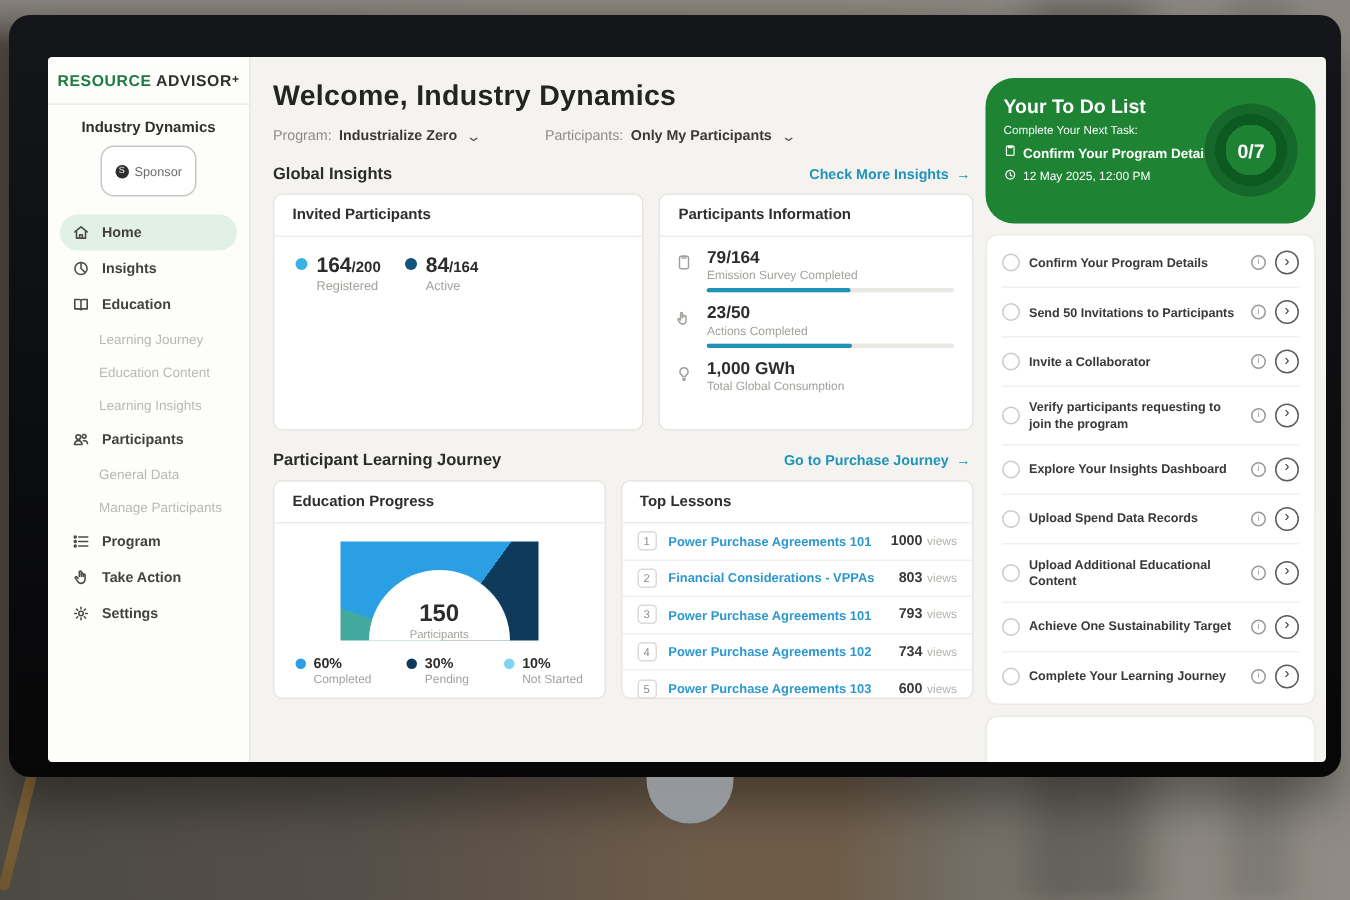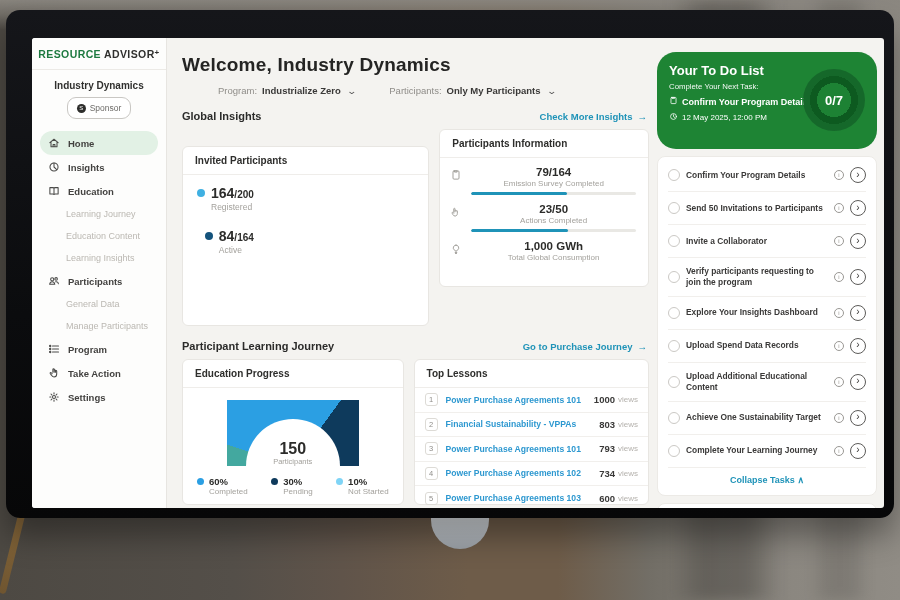--- a/index.html
+++ b/index.html
@@ -26,71 +26,71 @@
     background:linear-gradient(180deg,#15161a,#0b0c0e 60%,#070708); border-radius:14px;
     box-shadow:0 18px 30px rgba(0,0,0,.35); }
   .screen { position:absolute; left:26px; top:28px; width:852px; height:470px;
     background:#f4f3f0; border-radius:3px; overflow:hidden; display:flex; font-size:10px; color:#333; }
 
   
   .sidebar { width:135px; min-width:135px; background:#fdfdfc; border-right:1px solid #e7e5e1; padding-top:10px; }
   .logo { text-align:center; font-weight:bold; font-size:10.5px; letter-spacing:.4px; padding-bottom:9px; border-bottom:1px solid #eceae6; }
   .logo .lg1 { color:#1e7a40;margin-top:42px; } .logo .lg2 { color:#30302e; } .logo .lgp { color:#30302e; font-size:8px; vertical-align:top; }
   .org { text-align:center; font-weight:bold; font-size:10px; color:#30302e; margin-top:10px; }
-  .badge { margin:6px auto 10px; width:64px; height:22px; border:1px solid #c9c7c3; border-radius:9px;
+  .badge { margin:6px auto 10px; width:64px; height:34px; border:1px solid #c9c7c3; border-radius:9px;
     display:flex; align-items:center; justify-content:center; gap:4px; font-size:8.5px; color:#6d6b68; background:#fff; }
   .badge .bdot { width:9px; height:9px; border-radius:50%; background:#2e2e2c; color:#fff; font-size:6px; line-height:9px; text-align:center; }
   .nav { padding:2px 8px; }
   .nav-item { display:flex; align-items:center; gap:8px; height:24px; padding:0 8px; border-radius:13px;
     font-weight:bold; font-size:9.5px; color:#434240; cursor:pointer; }
   .nav-item.active { background:#e2f1e5; }
   .nav-item svg { width:12px; height:12px; stroke:#4a4a48; fill:none; stroke-width:1.4; stroke-linecap:round; stroke-linejoin:round; }
   .nav-sub { height:22px; padding-left:26px; display:flex; align-items:center; font-size:9px; color:#bbb8b2; cursor:pointer; }
 
   
   .main { width:482px; min-width:482px; padding:16px 0 0 15px; }
   .welcome { font-size:19px; font-weight:bold; color:#242423; letter-spacing:.2px; }
-  .filters { display:flex; gap:34px; margin-top:9px; align-items:center;margin-left:36px; }
+  .filters { display:flex; gap:44px; margin-top:9px; align-items:center; }
   .filter { display:flex; align-items:center; gap:5px; cursor:pointer; }
   .filter .flab { color:#8f8d89; font-size:9.5px; }
   .filter .fval { font-weight:bold; color:#3a3938; font-size:9.5px; }
   .chev { font-size:9px; color:#555; transform:scaleX(1.4); display:inline-block; margin-left:2px; }
   .sec-row { display:flex; justify-content:space-between; align-items:center; margin:14px 2px 7px 0; }
   .sec-title { font-weight:bold; font-size:11px; color:#2b2b2a; }
   .sec-link { color:#1f93b8; font-weight:bold; font-size:9.5px; cursor:pointer; display:flex; gap:5px; align-items:center; }
   .cards-row { display:flex; gap:10px; }
   .card { background:#fff; border:1px solid #e8e6e2; border-radius:6px; }
   .card-head { padding:8px 12px; font-weight:bold; font-size:10px; color:#2e2e2c; border-bottom:1px solid #efedea; }
 
   
-  .card-invited { width:250px; height:180px;margin-top:17px; }
+  .card-invited { width:250px; height:158px; }
   .ip-body { display:flex; align-items:center; padding:10px 8px 0 14px; gap:14px; }
   .donut { position:relative; width:102px; height:102px; border-radius:50%;
     background:conic-gradient(#2e9daa 0 var(--outer,295deg), #e9e8e4 var(--outer,295deg) 360deg); }
   .d-mid { position:absolute; inset:12px; border-radius:50%; background:#fff; }
   .d-inner { position:absolute; inset:3px; border-radius:50%;
     background:conic-gradient(from 18deg, #14537c 0 var(--inner,184deg), #f1f0ed var(--inner,184deg) 360deg); }
   .d-center { position:absolute; inset:8px; border-radius:50%; background:#fff;
     display:flex; flex-direction:column; align-items:center; justify-content:center; text-align:center; }
   .d-center .dv { font-weight:bold; font-size:11px; color:#2e2e2c; }
   .d-center .dl { font-size:6.5px; color:#a3a19c; line-height:1.3; margin-top:2px; }
-  .ip-legend { display:flex; flex-direction:column; gap:16px;align-items:flex-end; }
+  .ip-legend { display:flex; flex-direction:row; gap:16px; }
   .lg-item { display:flex; gap:6px; align-items:flex-start; }
   .lg-dot { width:8px; height:8px; border-radius:50%; margin-top:4px; }
   .lg-num { font-weight:bold; color:#2c2c2a; font-size:14px; }
   .lg-num .sm { font-size:10px; }
   .lg-lab { font-size:8.5px; color:#a3a19c; margin-top:1px; }
 
   
   .card-info { width:212px; height:158px; }
   .pi-body { padding:8px 12px 0 10px; }
   .pi-row { display:flex; gap:8px; margin-bottom:8px; }
   .pi-ico { width:13px; padding-top:3px; }
   .pi-ico svg { width:12px; height:12px; stroke:#a09e99; fill:none; stroke-width:1.3; stroke-linecap:round; stroke-linejoin:round; }
-  .pi-main { flex:1;text-align:center; }
+  .pi-main { flex:1; }
   .pi-val { font-weight:bold; font-size:11.5px; color:#2c2c2a; }
   .pi-lab { font-size:8px; color:#a3a19c; margin:1px 0 4px; }
   .pi-bar { height:3px; background:#e9e8e4; border-radius:2px; overflow:hidden; }
   .pi-fill { height:100%; background:#1f93b8; border-radius:2px; }
 
   
   .card-edu { width:224px; height:146px; }
   .gauge-wrap { display:flex; justify-content:center; padding-top:12px; }
   .gauge { position:relative; width:132px; height:66px; overflow:hidden; }
   .gauge::after { content:""; position:absolute; left:19px; right:19px; top:19px; height:94px; border-radius:50%; background:#fff; }
@@ -354,21 +354,21 @@
       <div class="card card-lessons">
         <div class="card-head">Top Lessons</div>
         <div class="tl-row">
           <span class="tl-rank">1</span>
           <span class="tl-link">Power Purchase Agreements 101</span>
           <span class="tl-views">1000</span>
           <span class="tl-vlab">views</span>
         </div>
         <div class="tl-row">
           <span class="tl-rank">2</span>
-          <span class="tl-link">Financial Sustainability - VPPAs</span>
+          <span class="tl-link">Financial Considerations - VPPAs</span>
           <span class="tl-views">803</span>
           <span class="tl-vlab">views</span>
         </div>
         <div class="tl-row">
           <span class="tl-rank">3</span>
           <span class="tl-link">Power Purchase Agreements 101</span>
           <span class="tl-views">793</span>
           <span class="tl-vlab">views</span>
         </div>
         <div class="tl-row">
@@ -476,24 +476,20 @@
             </span>
       </div>
       <div class="task-row">
         <span class="t-check"></span>
         <span class="t-label">Complete Your Learning Journey</span>
         <span class="t-info">i</span>
         <span class="t-go">
               <span>›</span>
             </span>
       </div>
-      <div class="collapse">
-        <span>Collapse Tasks</span>
-        <span>∧</span>
-      </div>
     </div>
 
     <div class="news-card">
       
     </div>
   </div>
 
 </div>
 </div>
 

